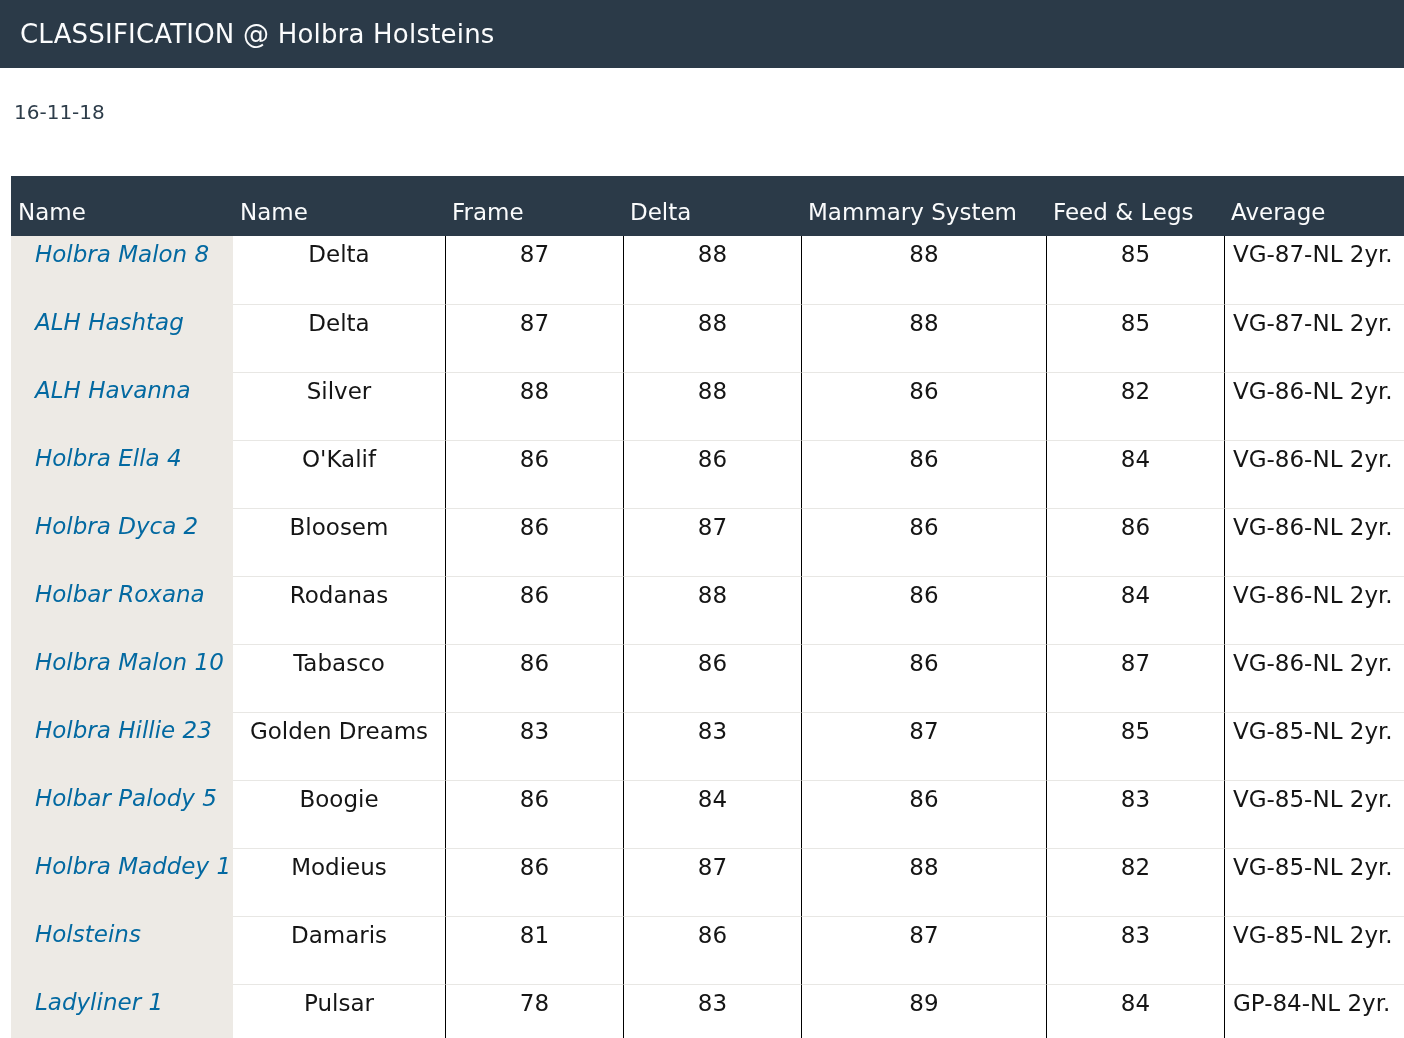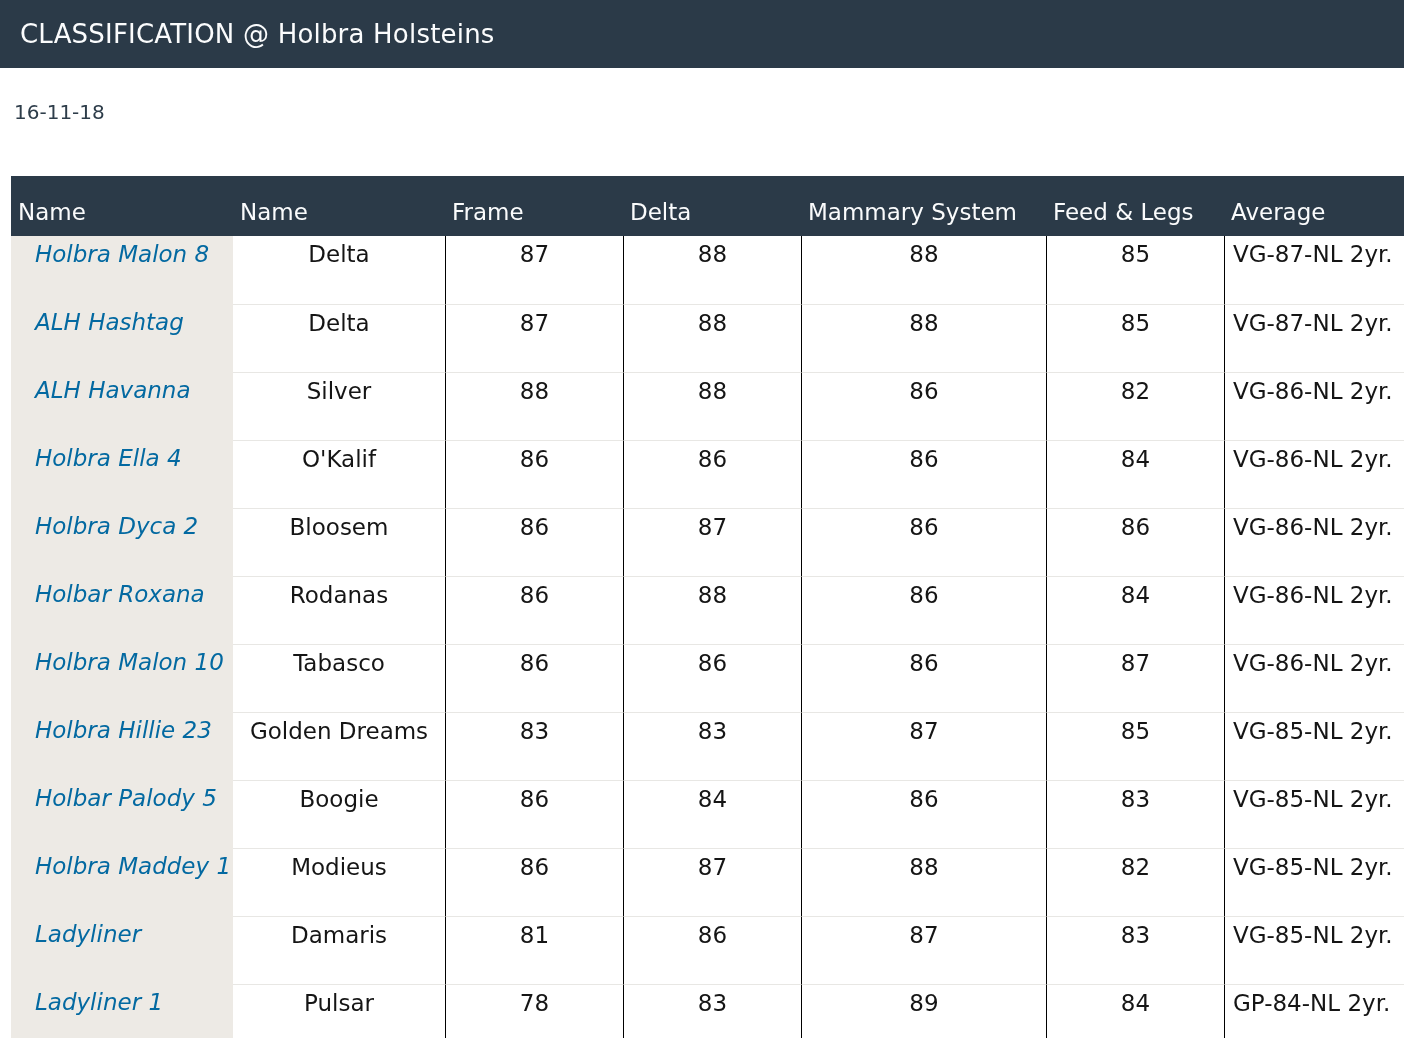--- a/index.html
+++ b/index.html
@@ -214,21 +214,21 @@
       <tr>
         <td class="name">Holbra Maddey 1</td>
         <td class="num">Modieus</td>
         <td class="num bl">86</td>
         <td class="num bl">87</td>
         <td class="num bl">88</td>
         <td class="num bl">82</td>
         <td class="avg bl">VG-85-NL 2yr.</td>
       </tr>
       <tr>
-        <td class="name">Ladyliner</td>
+        <td class="name">Holsteins</td>
         <td class="num">Damaris</td>
         <td class="num bl">81</td>
         <td class="num bl">86</td>
         <td class="num bl">87</td>
         <td class="num bl">83</td>
         <td class="avg bl">VG-85-NL 2yr.</td>
       </tr>
       <tr>
         <td class="name">Ladyliner 1</td>
         <td class="num">Pulsar</td>

